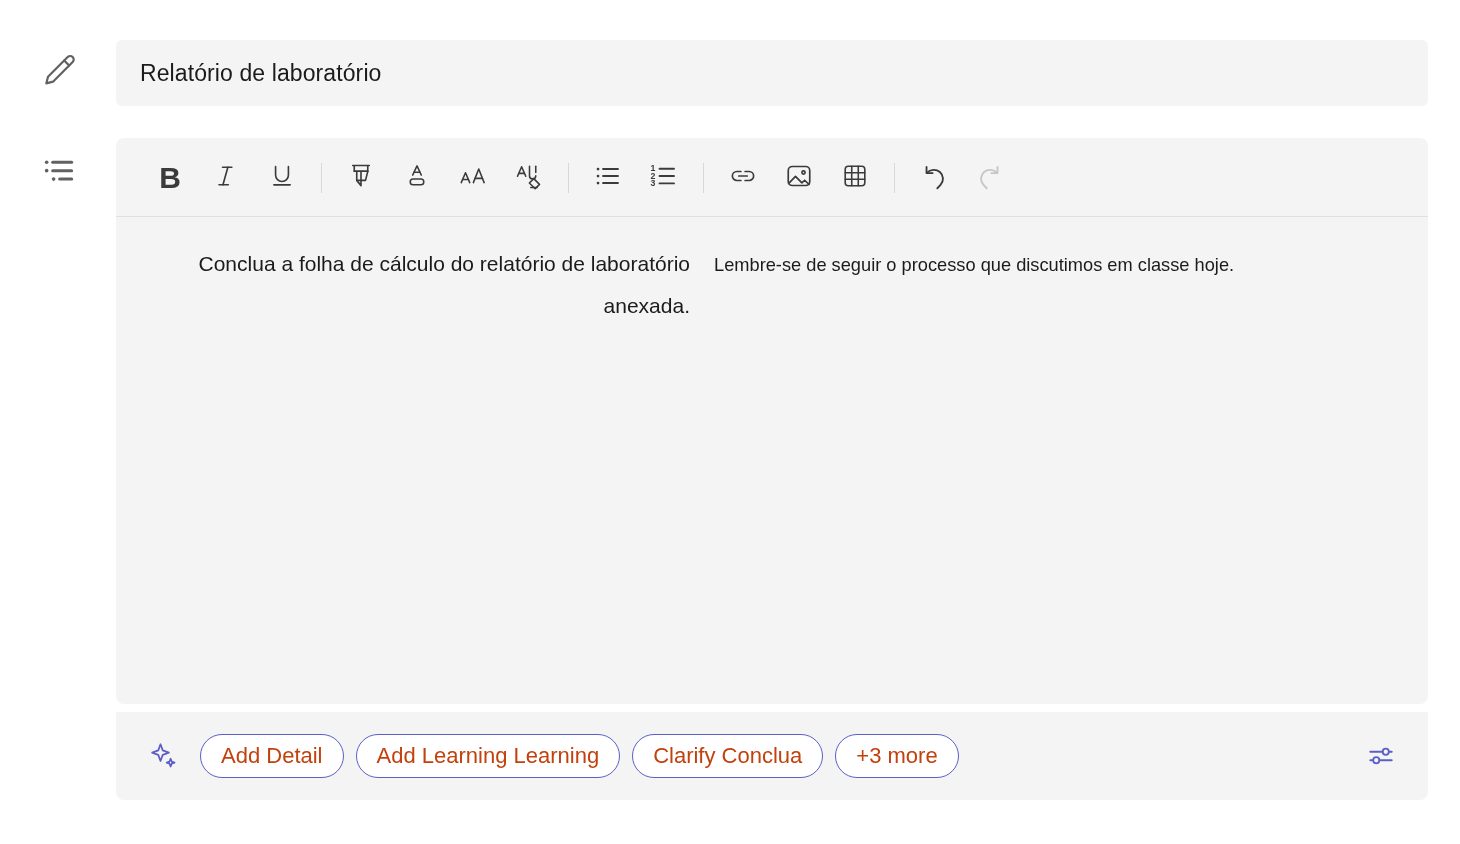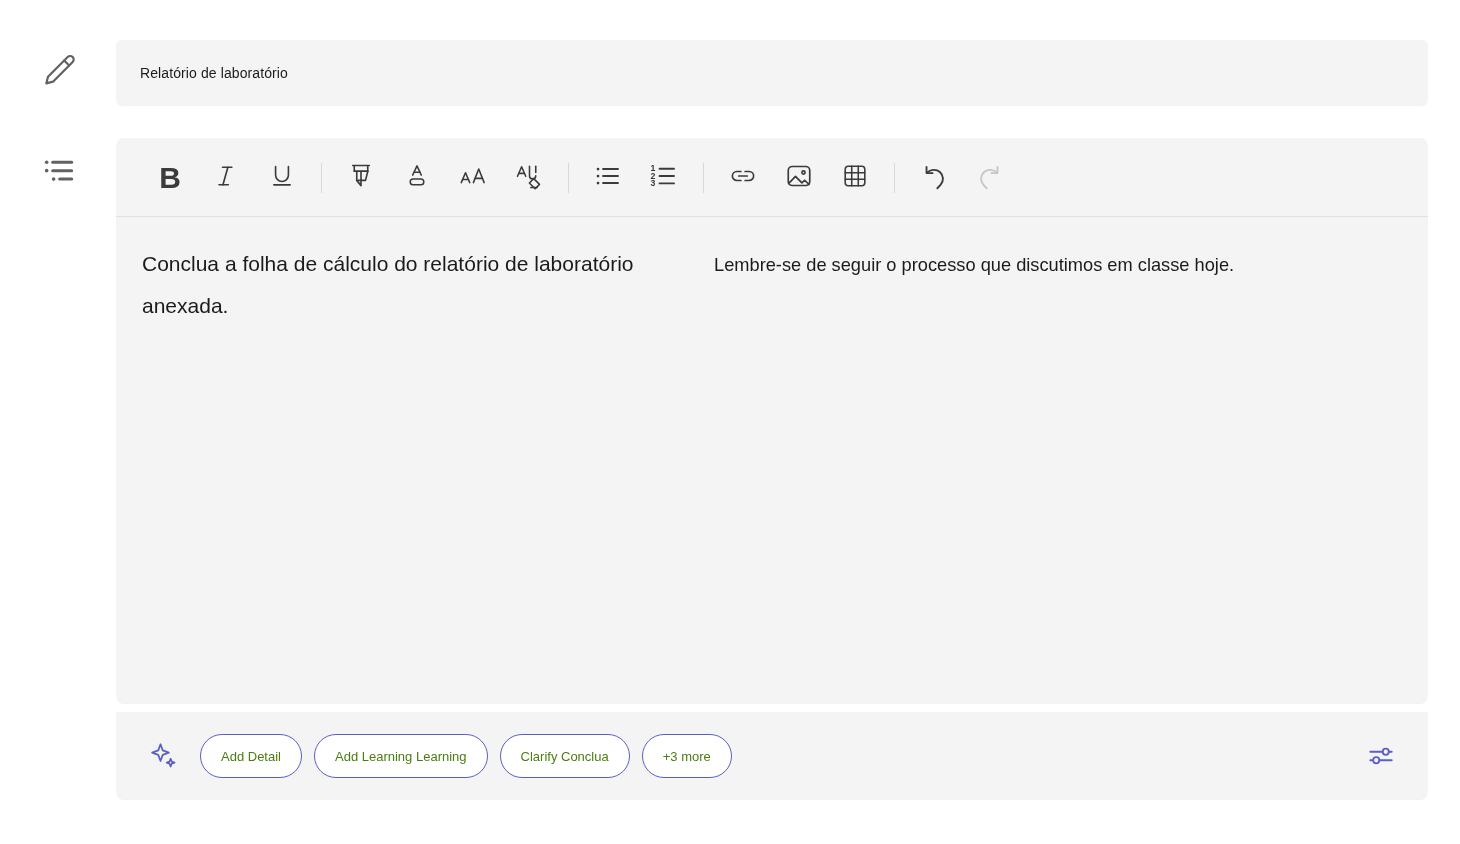--- a/index.html
+++ b/index.html
@@ -44,21 +44,21 @@
     width: 1312px;
     height: 66px;
     background: #f4f4f4;
     border-radius: 6px;
     display: flex;
     align-items: center;
     box-sizing: border-box;
     padding: 0 24px;
   }
   .title-text {
-    font-size: 14px;
+    font-size: 23px;
     color: #1b1b1b;
     letter-spacing: .1px;
     line-height: 1;
   }
 
   
   .editor-card {
     position: absolute;
     left: 116px;
     top: 138px;
@@ -114,20 +114,21 @@
     height: 30px;
     background: #d8d8d8;
     margin: 0 11px;
     flex: none;
   }
 
   
   .editor-body {
     position: relative;
     padding: 26px 28px 0 26px;
+    text-align: right;
   }
   .body-line {
     display: flex;
     align-items: baseline;
     flex-wrap: wrap;
   }
   .body-seg-a {
     font-size: 21px;
     line-height: 42px;
     color: #1b1b1b;
@@ -166,23 +167,23 @@
     justify-content: center;
     color: #5b5fc7;
     flex: none;
     margin-right: 16px;
   }
   .chip {
     height: 44px;
     border: 1.6px solid #5b5fc7;
     border-radius: 22px;
     background: #ffffff;
-    color: #4d7c0f;
+    color: #c2410c;
     font-family: "Liberation Sans", sans-serif;
-    font-size: 13px;
+    font-size: 22px;
     line-height: 1;
     padding: 8px 20px;
     margin-right: 12px;
     display: flex;
     align-items: center;
     justify-content: center;
     cursor: pointer;
     white-space: nowrap;
     flex: none;
   }

